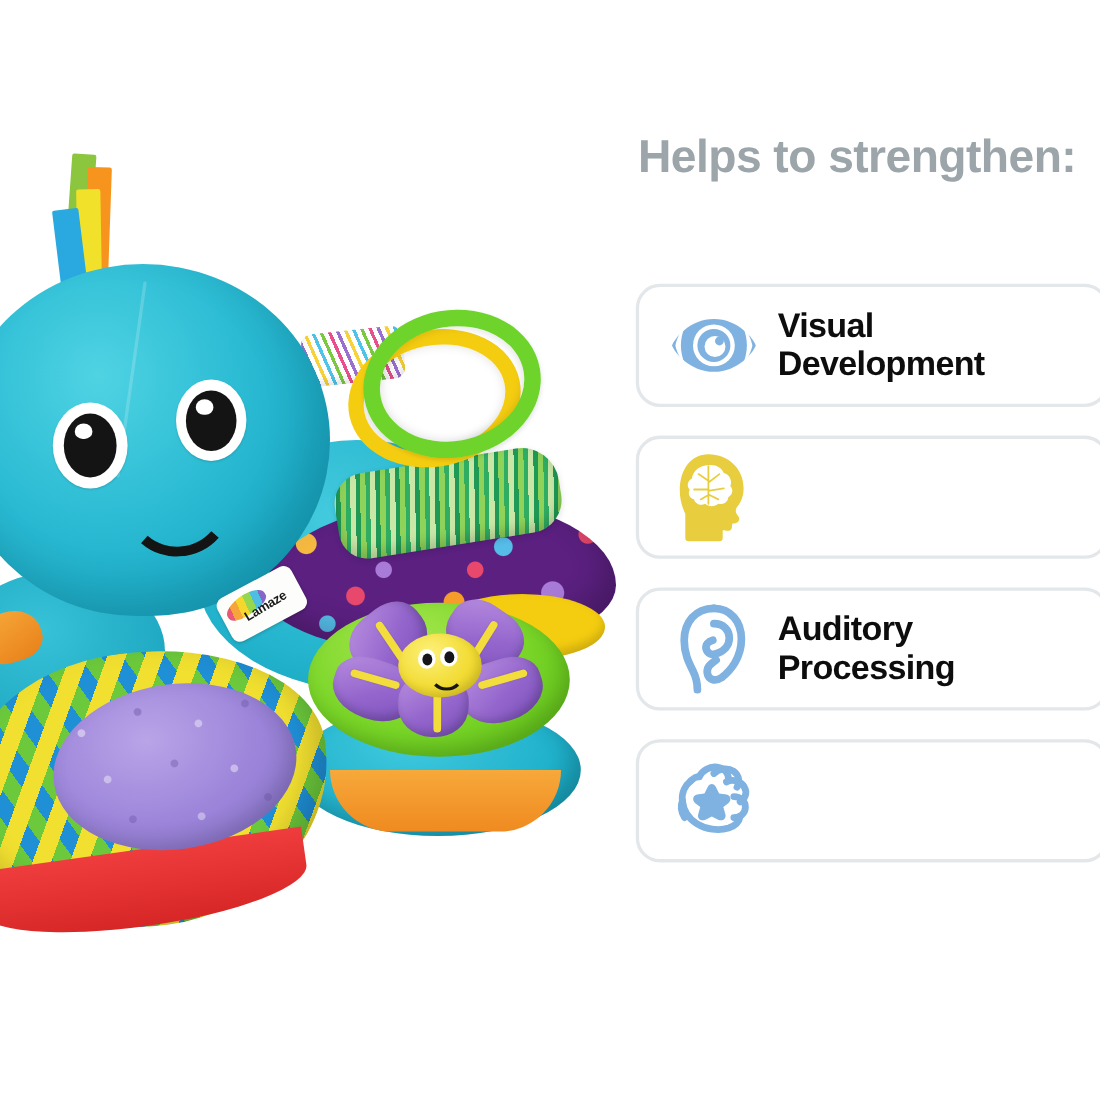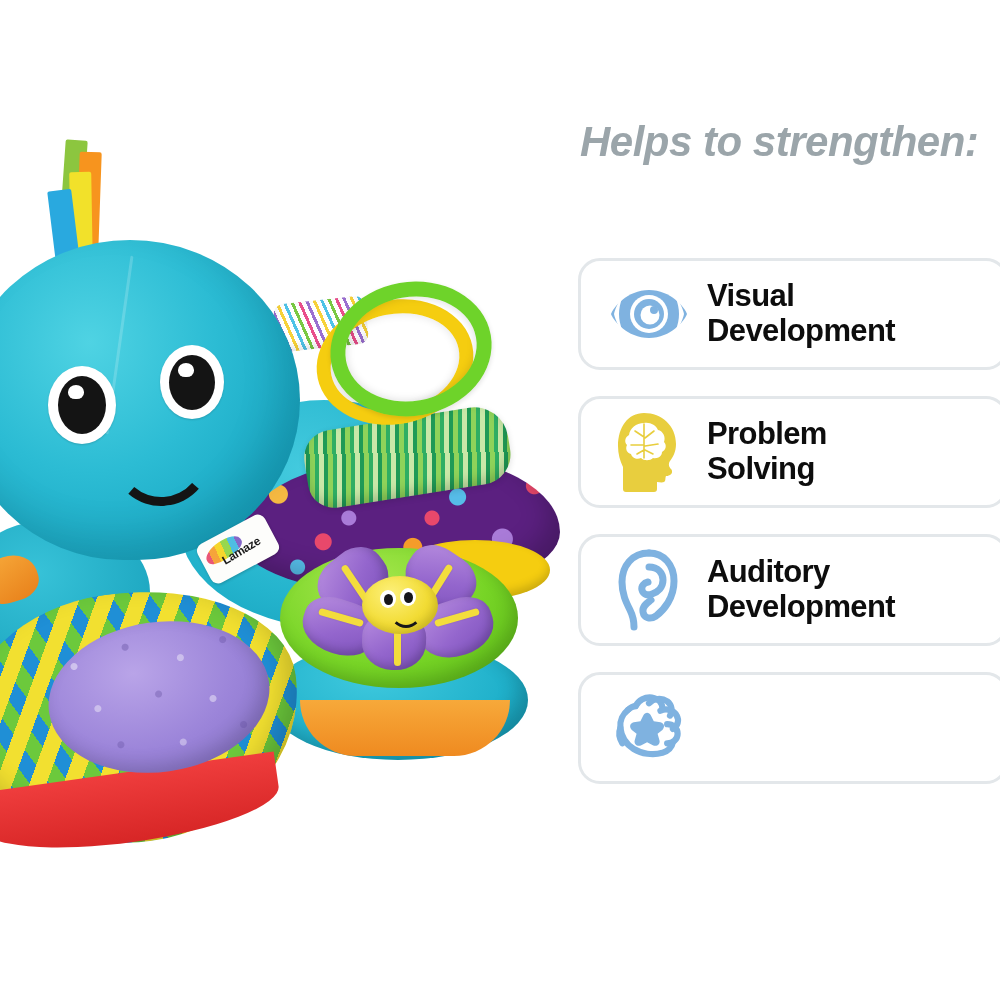--- a/index.html
+++ b/index.html
@@ -323,21 +323,20 @@
   }
   .panel-heading {
     position: absolute;
     left: 20px; top: 118px;
     width: 400px;
     font-size: 42px;
     font-weight: 700;
     line-height: 1.12;
     color: #9ba5aa;
     letter-spacing: -0.5px;
-    font-style: italic;
   }
   .cards {
     position: absolute;
     left: 18px; top: 258px;
     width: 430px;
   }
   .card {
     position: relative;
     height: 112px;
     margin-bottom: 26px;
@@ -458,34 +457,32 @@
     </div>
 
     <div class="card">
       <div class="card-icon">
         <svg width="70" height="82" viewBox="0 0 70 82">
           <path d="M30 2 C48 2 62 15 62 33 C62 41 59 46 56 50 C54 53 55 56 57 58 C59 60 58 63 56 64 C54 65 53 65 52 65 C51 67 52 70 50 71 C48 72 45 71 43 71 L43 78 C43 80 42 81 40 81 L12 81 C10 81 9 80 9 78 L9 56 C6 50 4 43 4 35 C4 16 14 2 30 2 Z" fill="#e8ce3e"></path>
           <path d="M30 12 C22 12 16 17 15 24 C11 26 10 31 13 34 C11 38 13 42 17 43 C18 47 23 49 27 47 C30 50 36 50 39 47 C44 48 48 45 48 41 C52 39 53 34 50 31 C52 26 49 20 44 19 C42 14 36 11 30 12 Z" fill="#ffffff"></path>
           <path d="M30 13 L30 47 M21 20 L30 26 M40 20 L31 27 M17 34 L30 34 M44 33 L31 35 M23 43 L30 39 M39 43 L31 39" stroke="#e8ce3e" stroke-width="1.6" fill="none" stroke-linecap="round"></path>
         </svg>
       </div>
-      <div class="card-label">Problem
-Solving</div>
     </div>
 
     <div class="card">
       <div class="card-icon">
         <svg width="66" height="84" viewBox="0 0 66 84">
           <path d="M33 5 C16 5 6 18 6 34 C6 46 10 54 14 62 C17 68 18 74 18 79" stroke="#7fb2e0" stroke-width="7" fill="none" stroke-linecap="round"></path>
           <path d="M33 5 C48 5 58 17 58 33 C58 50 48 62 40 68 C34 72 28 70 27 64 C26 58 31 55 35 52" stroke="#7fb2e0" stroke-width="7" fill="none" stroke-linecap="round"></path>
           <path d="M33 19 C42 19 47 25 47 32 C47 39 42 44 36 46 C31 48 27 46 26 42 C25 38 28 35 32 34" stroke="#7fb2e0" stroke-width="7" fill="none" stroke-linecap="round"></path>
         </svg>
       </div>
       <div class="card-label">Auditory
-Development</div>
+Processing</div>
     </div>
 
     <div class="card">
       <div class="card-icon">
         <svg width="88" height="78" viewBox="0 0 88 78">
           <g stroke="#7fb2e0" stroke-width="6.5" fill="none" stroke-linecap="round" stroke-linejoin="round">
             <path d="M30 16 C33 10 40 6 47 7 C54 8 58 13 58 19"></path>
             <path d="M44 13 C49 8 57 7 63 11 C68 15 69 21 66 26"></path>
             <path d="M56 21 C62 18 70 20 73 26 C76 31 74 37 69 40"></path>
             <path d="M63 35 C69 35 74 39 74 45 C74 51 69 55 63 55"></path>

